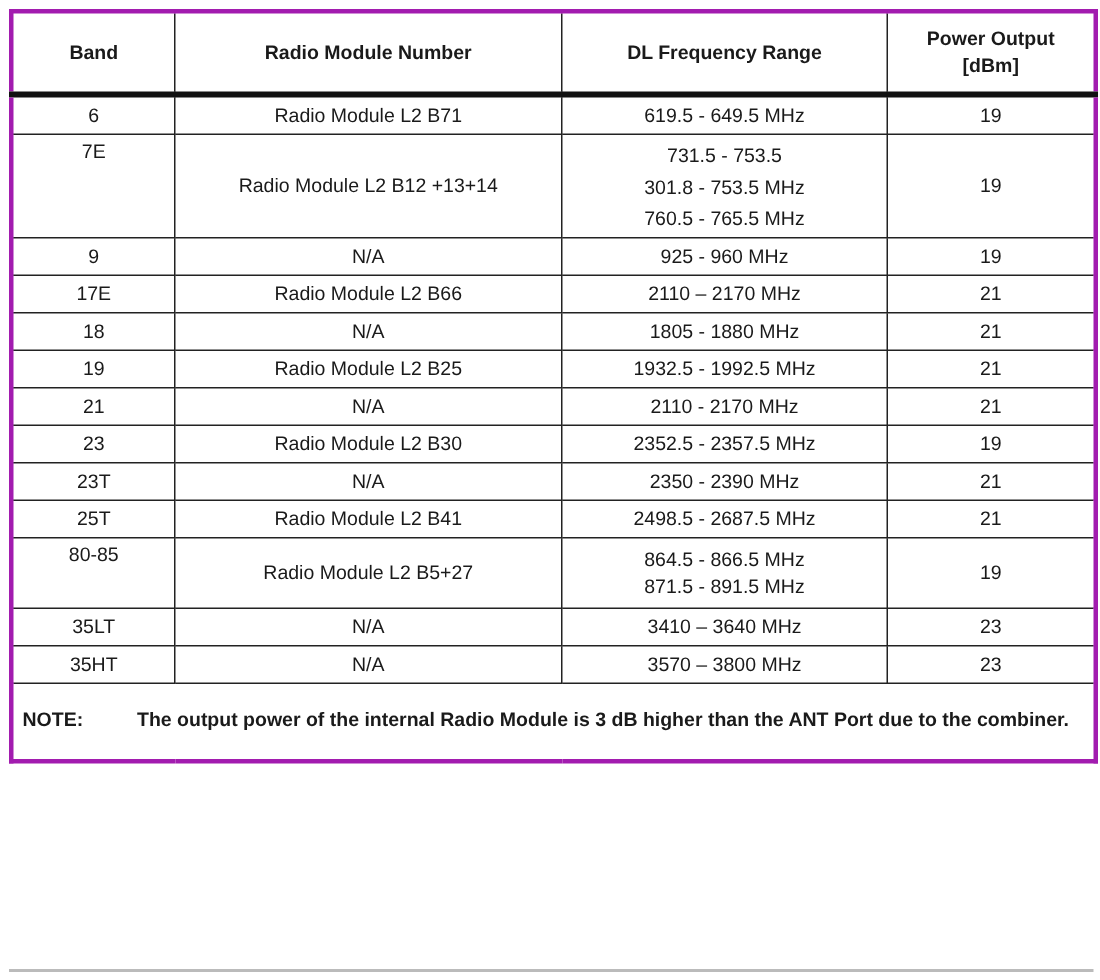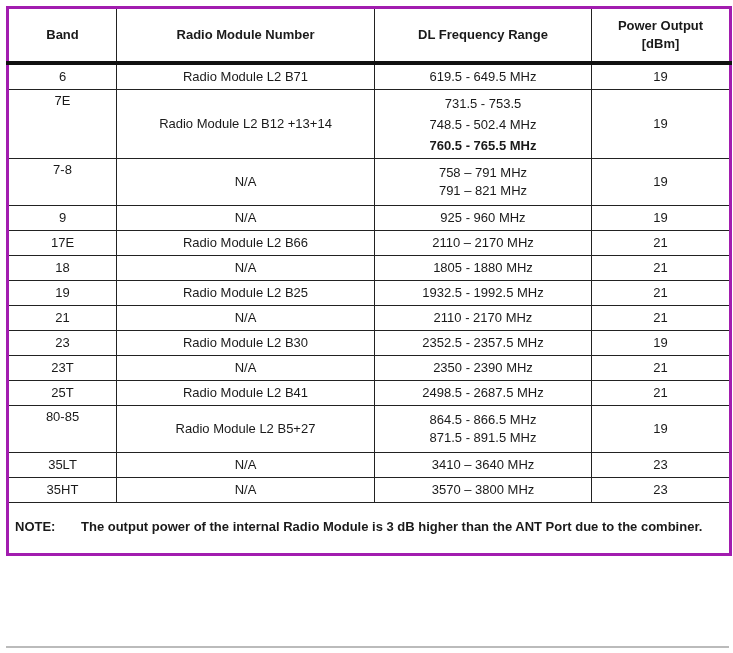--- a/index.html
+++ b/index.html
@@ -14,21 +14,21 @@
   thead tr { border-bottom: 4px solid #111; }
   col.c1 { width: 109px; } col.c2 { width: 258px; } col.c3 { width: 217px; } col.c4 { width: 139px; }
   tr.r1 td { height: 24px; }
   tr.r3 td { height: 66px; }
   tr.r2 td { height: 44px; }
   td.band { vertical-align: middle; }
   td.band-top { vertical-align: top; padding-top: 2px; }
   td.note { text-align: left; padding: 4px 6px 6px 6px; height: 40px; font-weight: bold; margin-top: 18px; }
   .note-wrap { display: flex; }
   .note-label { width: 66px; flex: none; }
-  .note-text { flex: 1; }
+  .note-text { flex: 1; text-align: center; }
   .line { display: block; }
   .shadow { position: absolute; left: 6px; top: 646px; width: 723px; height: 2px; background: #bbb; }
 </style>
 </head>
 <body>
 
 <div class="wrap">
   <table>
     <colgroup>
         <col class="c1">
@@ -54,31 +54,22 @@
           <td>
             <span class="line">619.5 - 649.5 MHz</span>
           </td>
           <td>19</td>
         </tr>
         <tr class="r3">
           <td class="band-top">7E</td>
           <td>Radio Module L2 B12 +13+14</td>
           <td>
             <span class="line" style="line-height: 21px;">731.5 - 753.5</span>
-            <span class="line" style="line-height: 21px;">748.5 - 502.4 MHz</span>
-            <span class="line" style="line-height: 21px; font-weight: bold;">760.5 - 765.5 MHz</span>
-          </td>
-          <td>19</td>
-        </tr>
-        <tr class="r2">
-          <td class="band-top">7-8</td>
-          <td>N/A</td>
-          <td>
-            <span class="line">758 – 791 MHz</span>
-            <span class="line">791 – 821 MHz</span>
+            <span class="line" style="line-height: 21px;">301.8 - 753.5 MHz</span>
+            <span class="line" style="line-height: 21px;">760.5 - 765.5 MHz</span>
           </td>
           <td>19</td>
         </tr>
         <tr class="r1">
           <td class="band">9</td>
           <td>N/A</td>
           <td>
             <span class="line">925 - 960 MHz</span>
           </td>
           <td>19</td>

